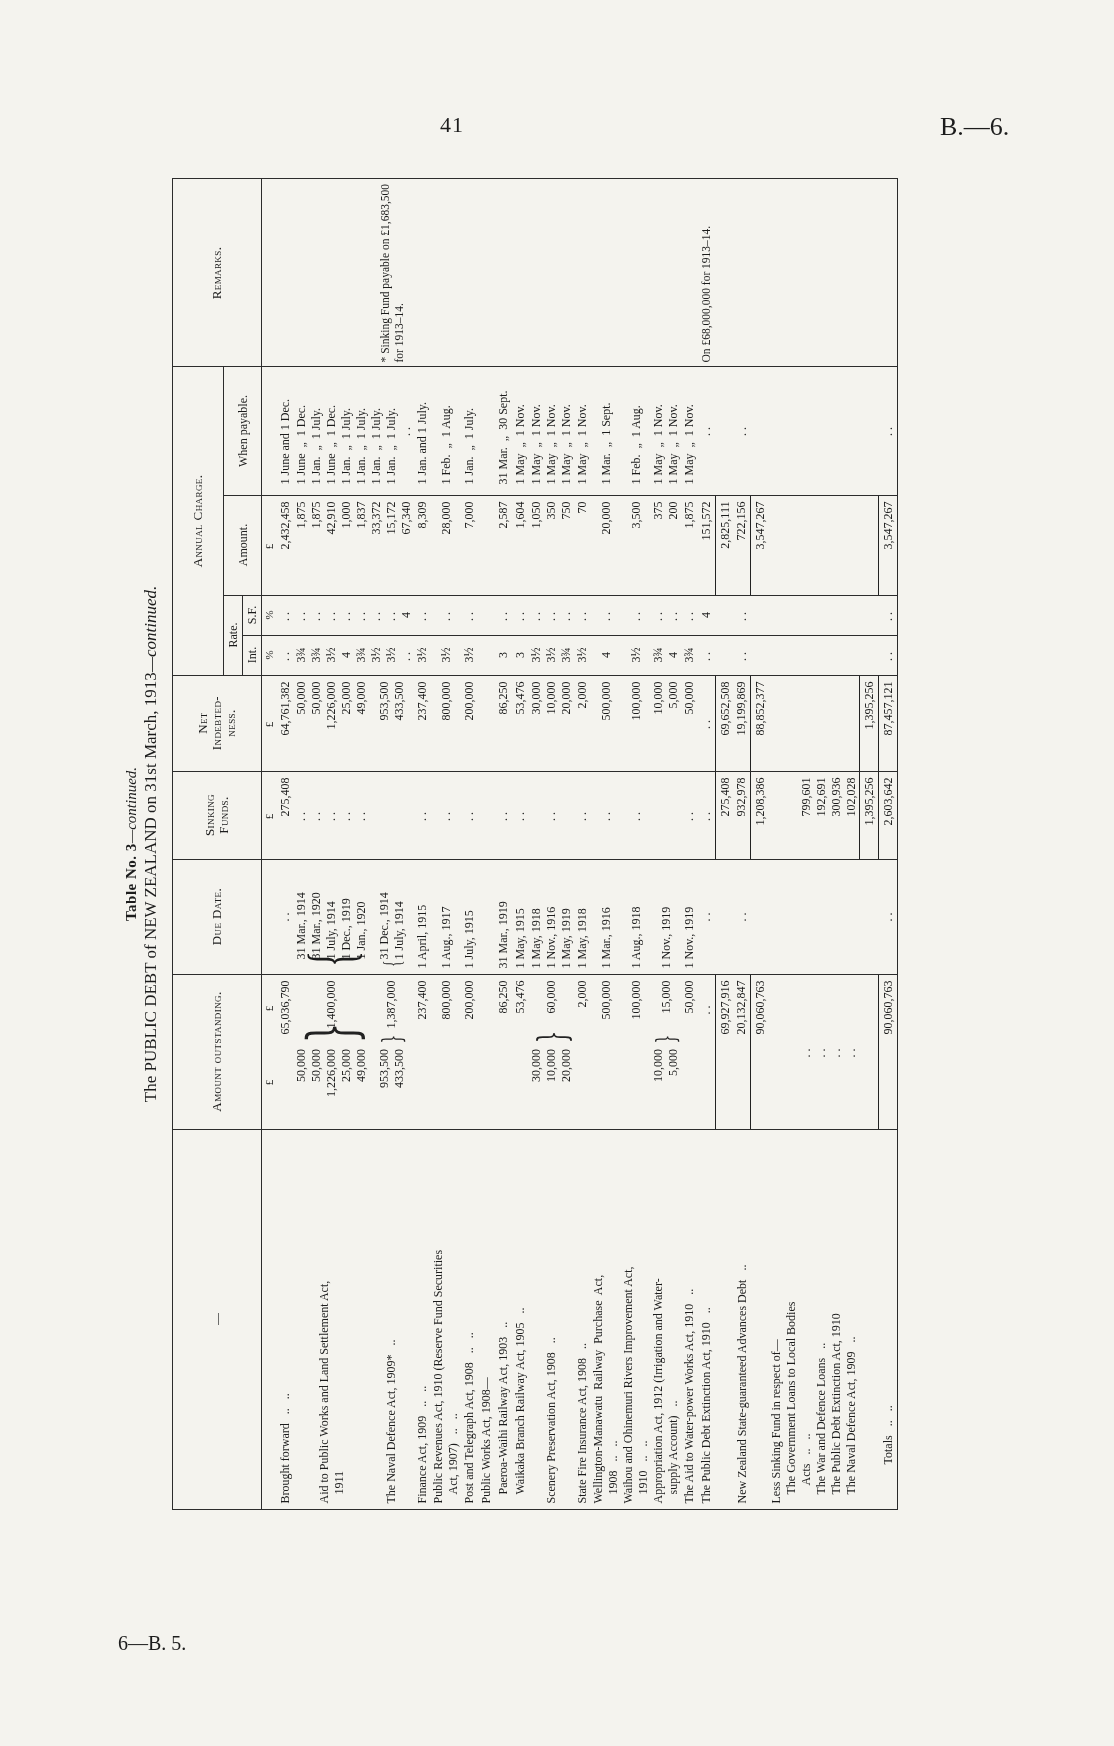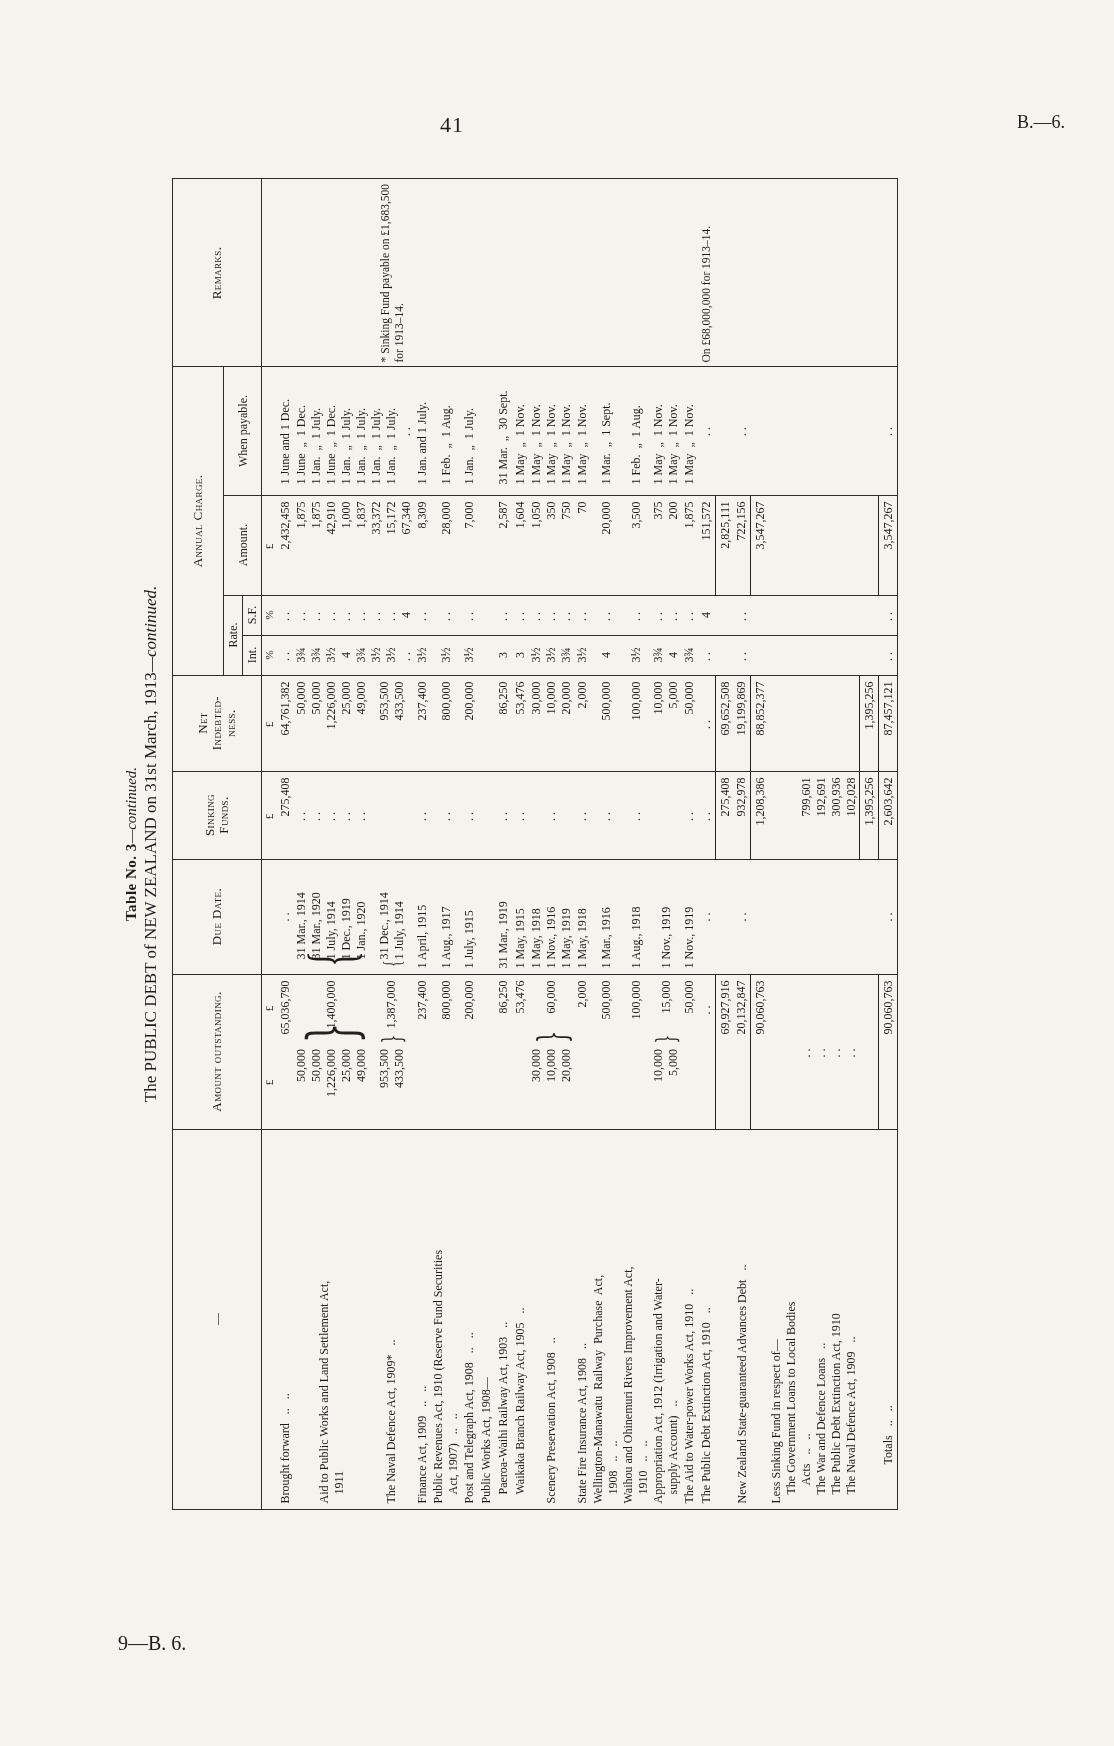--- a/index.html
+++ b/index.html
@@ -2,21 +2,21 @@
 <html><head>
 <meta charset="utf-8">
 <style>
   html,body{margin:0;padding:0}
   body{
     width:1114px;height:1746px;position:relative;overflow:hidden;
     background:#f4f3ee;color:#1c1c1c;
     font-family:"Liberation Serif","DejaVu Serif",serif;
   }
   .page-num{position:absolute;top:112px;left:440px;width:110px;text-align:left;font-size:22px;letter-spacing:1px}
-  .doc-ref{position:absolute;top:112px;left:940px;width:125px;text-align:right;font-size:18px}
+  .doc-ref{position:absolute;top:112px;left:940px;width:125px;text-align:left;font-size:26px}
   .footer-ref{position:absolute;top:1632px;left:118px;font-size:20px}
 
   
   .rot{
     position:absolute;left:-161px;top:449px;width:1352px;height:790px;
     transform:rotate(-90deg);
   }
   .ttl{text-align:center;height:50px;padding-top:2px}
   .ttl .t1{font-size:15px;line-height:18px}
   .ttl .t1 b{letter-spacing:.5px}
@@ -53,21 +53,21 @@
   .brace{width:11px;line-height:1;text-align:center;transform:scaleX(.5);transform-origin:center;
          font-family:"DejaVu Serif",serif;color:#222;overflow:visible}
   .due-wrap{display:flex;align-items:center}
   .due-brace{width:9px;line-height:1;transform:scaleX(.5);transform-origin:center;overflow:visible}
 </style>
 </head>
 <body>
 
 <div class="page-num">41</div>
 <div class="doc-ref">B.—6.</div>
-<div class="footer-ref">9—B. 6.</div>
+<div class="footer-ref">6—B. 5.</div>
 
 <div class="rot">
   <div class="ttl">
     <div class="t1"><b>Table No. 3</b><i>—continued.</i></div>
     <div class="t2"><span>The PUBLIC DEBT of NEW ZEALAND on 31st March, 1913</span><i>—continued.</i></div>
   </div>
 
   <table>
     <colgroup>
       <col class="c-stub">

